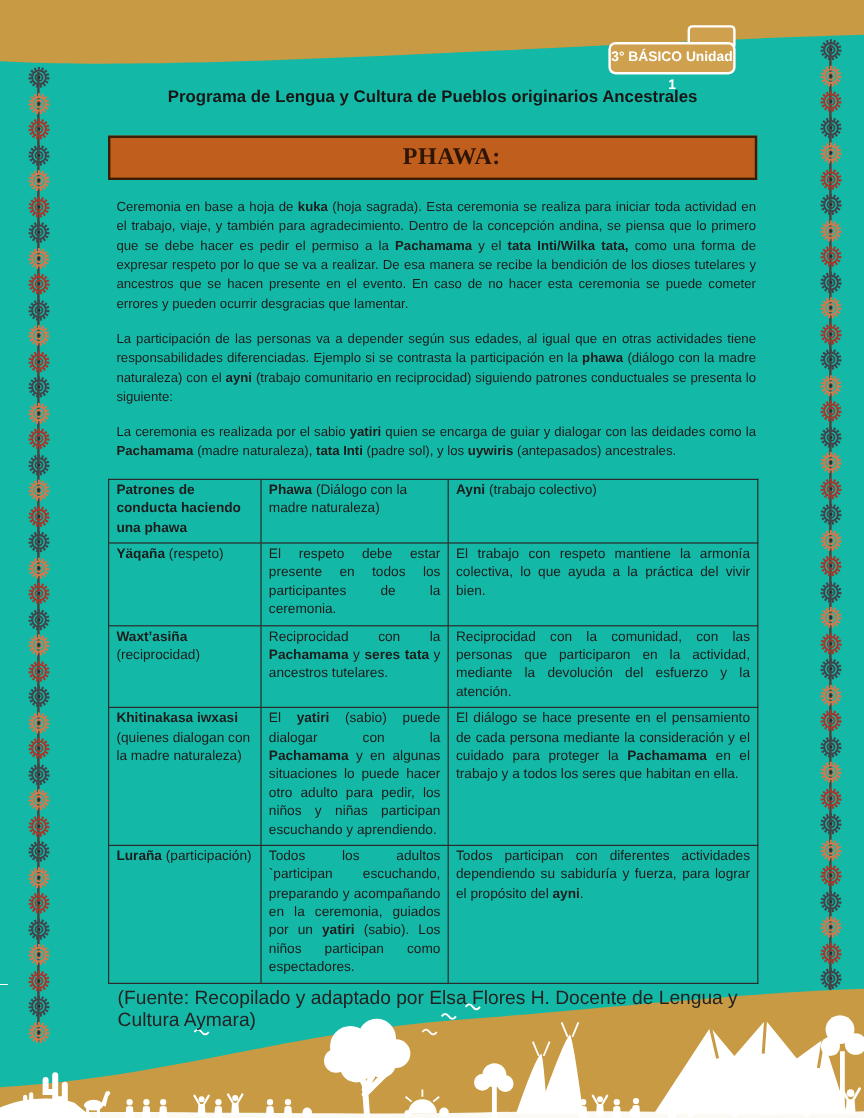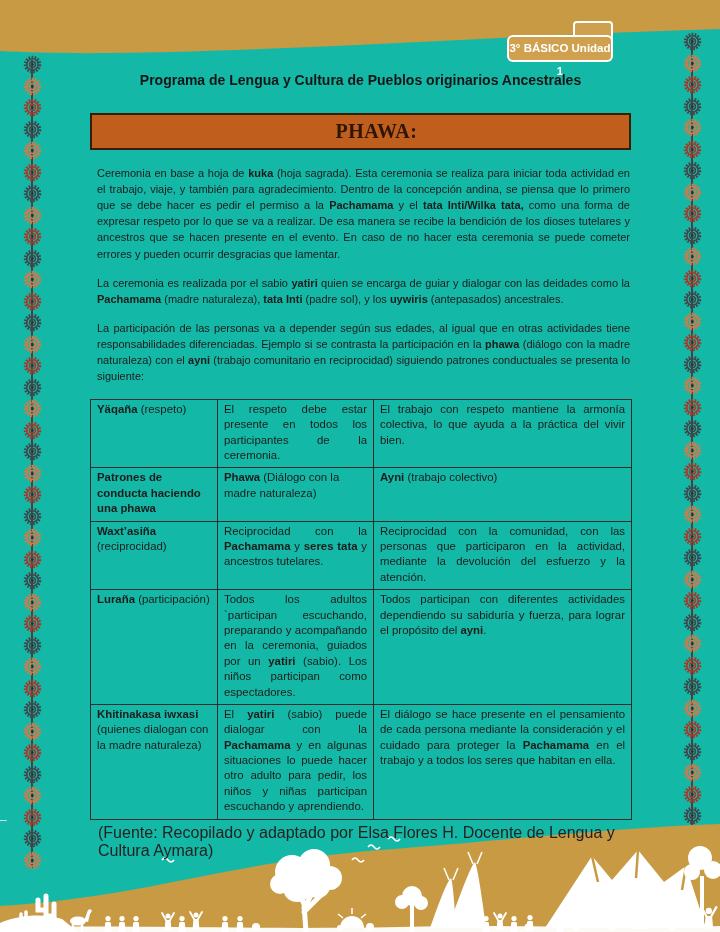--- a/index.html
+++ b/index.html
@@ -515,54 +515,54 @@
   <div class="content">
     <div class="title">
       <div>Programa de Lengua y Cultura de Pueblos originarios Ancestrales</div>
     </div>
 
     <div class="banner">
       <span>PHAWA:</span>
     </div>
 
     <p class="para">Ceremonia en base a hoja de <b>kuka</b> (hoja sagrada). Esta ceremonia se realiza para iniciar toda actividad en el trabajo, viaje, y también para agradecimiento. Dentro de la concepción andina, se piensa que lo primero que se debe hacer es pedir el permiso a la <b>Pachamama</b> y el <b>tata Inti/Wilka tata,</b> como una forma de expresar respeto por lo que se va a realizar. De esa manera se recibe la bendición de los dioses tutelares y ancestros que se hacen presente en el evento. En caso de no hacer esta ceremonia se puede cometer errores y pueden ocurrir desgracias que lamentar.</p>
+    <p class="para">La participación de las personas va a depender según sus edades, al igual que en otras actividades tiene responsabilidades diferenciadas. Ejemplo si se contrasta la participación en la <b>phawa</b> (diálogo con la madre naturaleza) con el <b>ayni</b> (trabajo comunitario en reciprocidad) siguiendo patrones conductuales se presenta lo siguiente:</p>
     <p class="para">La ceremonia es realizada por el sabio <b>yatiri</b> quien se encarga de guiar y dialogar con las deidades como la <b>Pachamama</b> (madre naturaleza), <b>tata Inti</b> (padre sol), y los <b>uywiris</b> (antepasados) ancestrales.</p>
-    <p class="para">La participación de las personas va a depender según sus edades, al igual que en otras actividades tiene responsabilidades diferenciadas. Ejemplo si se contrasta la participación en la <b>phawa</b> (diálogo con la madre naturaleza) con el <b>ayni</b> (trabajo comunitario en reciprocidad) siguiendo patrones conductuales se presenta lo siguiente:</p>
 
     <table class="patterns">
       <colgroup>
           <col style="width:127px">
           <col style="width:156px">
           <col style="width:258px">
         </colgroup>
       <tbody>
         <tr>
+          <th><b>Patrones de conducta haciendo una phawa</b></th>
+          <th><b>Phawa</b> (Diálogo con la madre naturaleza)</th>
+          <th><b>Ayni</b> (trabajo colectivo)</th>
+        </tr>
+        <tr>
           <td><b>Yäqaña</b> (respeto)</td>
           <td class="just">El respeto debe estar presente en todos los participantes de la ceremonia.</td>
           <td class="just">El trabajo con respeto mantiene la armonía colectiva, lo que ayuda a la práctica del vivir bien.</td>
-        </tr>
-        <tr>
-          <th><b>Patrones de conducta haciendo una phawa</b></th>
-          <th><b>Phawa</b> (Diálogo con la madre naturaleza)</th>
-          <th><b>Ayni</b> (trabajo colectivo)</th>
         </tr>
         <tr>
           <td><b>Waxt’asiña</b> (reciprocidad)</td>
           <td class="just">Reciprocidad con la <b>Pachamama</b> y <b>seres tata</b> y ancestros tutelares.</td>
           <td class="just">Reciprocidad con la comunidad, con las personas que participaron en la actividad, mediante la devolución del esfuerzo y la atención.</td>
         </tr>
         <tr>
+          <td><b>Khitinakasa iwxasi</b> (quienes dialogan con la madre naturaleza)</td>
+          <td class="just">El <b>yatiri</b> (sabio) puede dialogar con la <b>Pachamama</b> y en algunas situaciones lo puede hacer otro adulto para pedir, los niños y niñas participan escuchando y aprendiendo.</td>
+          <td class="just">El diálogo se hace presente en el pensamiento de cada persona mediante la consideración y el cuidado para proteger la <b>Pachamama</b> en el trabajo y a todos los seres que habitan en ella.</td>
+        </tr>
+        <tr>
           <td><b>Luraña</b> (participación)</td>
           <td class="just">Todos los adultos `participan escuchando, preparando y acompañando en la ceremonia, guiados por un <b>yatiri</b> (sabio). Los niños participan como espectadores.</td>
           <td class="just">Todos participan con diferentes actividades dependiendo su sabiduría y fuerza, para lograr el propósito del <b>ayni</b>.</td>
-        </tr>
-        <tr>
-          <td><b>Khitinakasa iwxasi</b> (quienes dialogan con la madre naturaleza)</td>
-          <td class="just">El <b>yatiri</b> (sabio) puede dialogar con la <b>Pachamama</b> y en algunas situaciones lo puede hacer otro adulto para pedir, los niños y niñas participan escuchando y aprendiendo.</td>
-          <td class="just">El diálogo se hace presente en el pensamiento de cada persona mediante la consideración y el cuidado para proteger la <b>Pachamama</b> en el trabajo y a todos los seres que habitan en ella.</td>
         </tr>
       </tbody>
     </table>
 
     <div class="source">(Fuente: Recopilado y adaptado por Elsa Flores H. Docente de Lengua y Cultura Aymara)</div>
   </div>
 
   <svg class="footer-art" width="720" height="112" viewBox="0 0 720 112" aria-hidden="true">
     <defs>
       <g id="fg">

